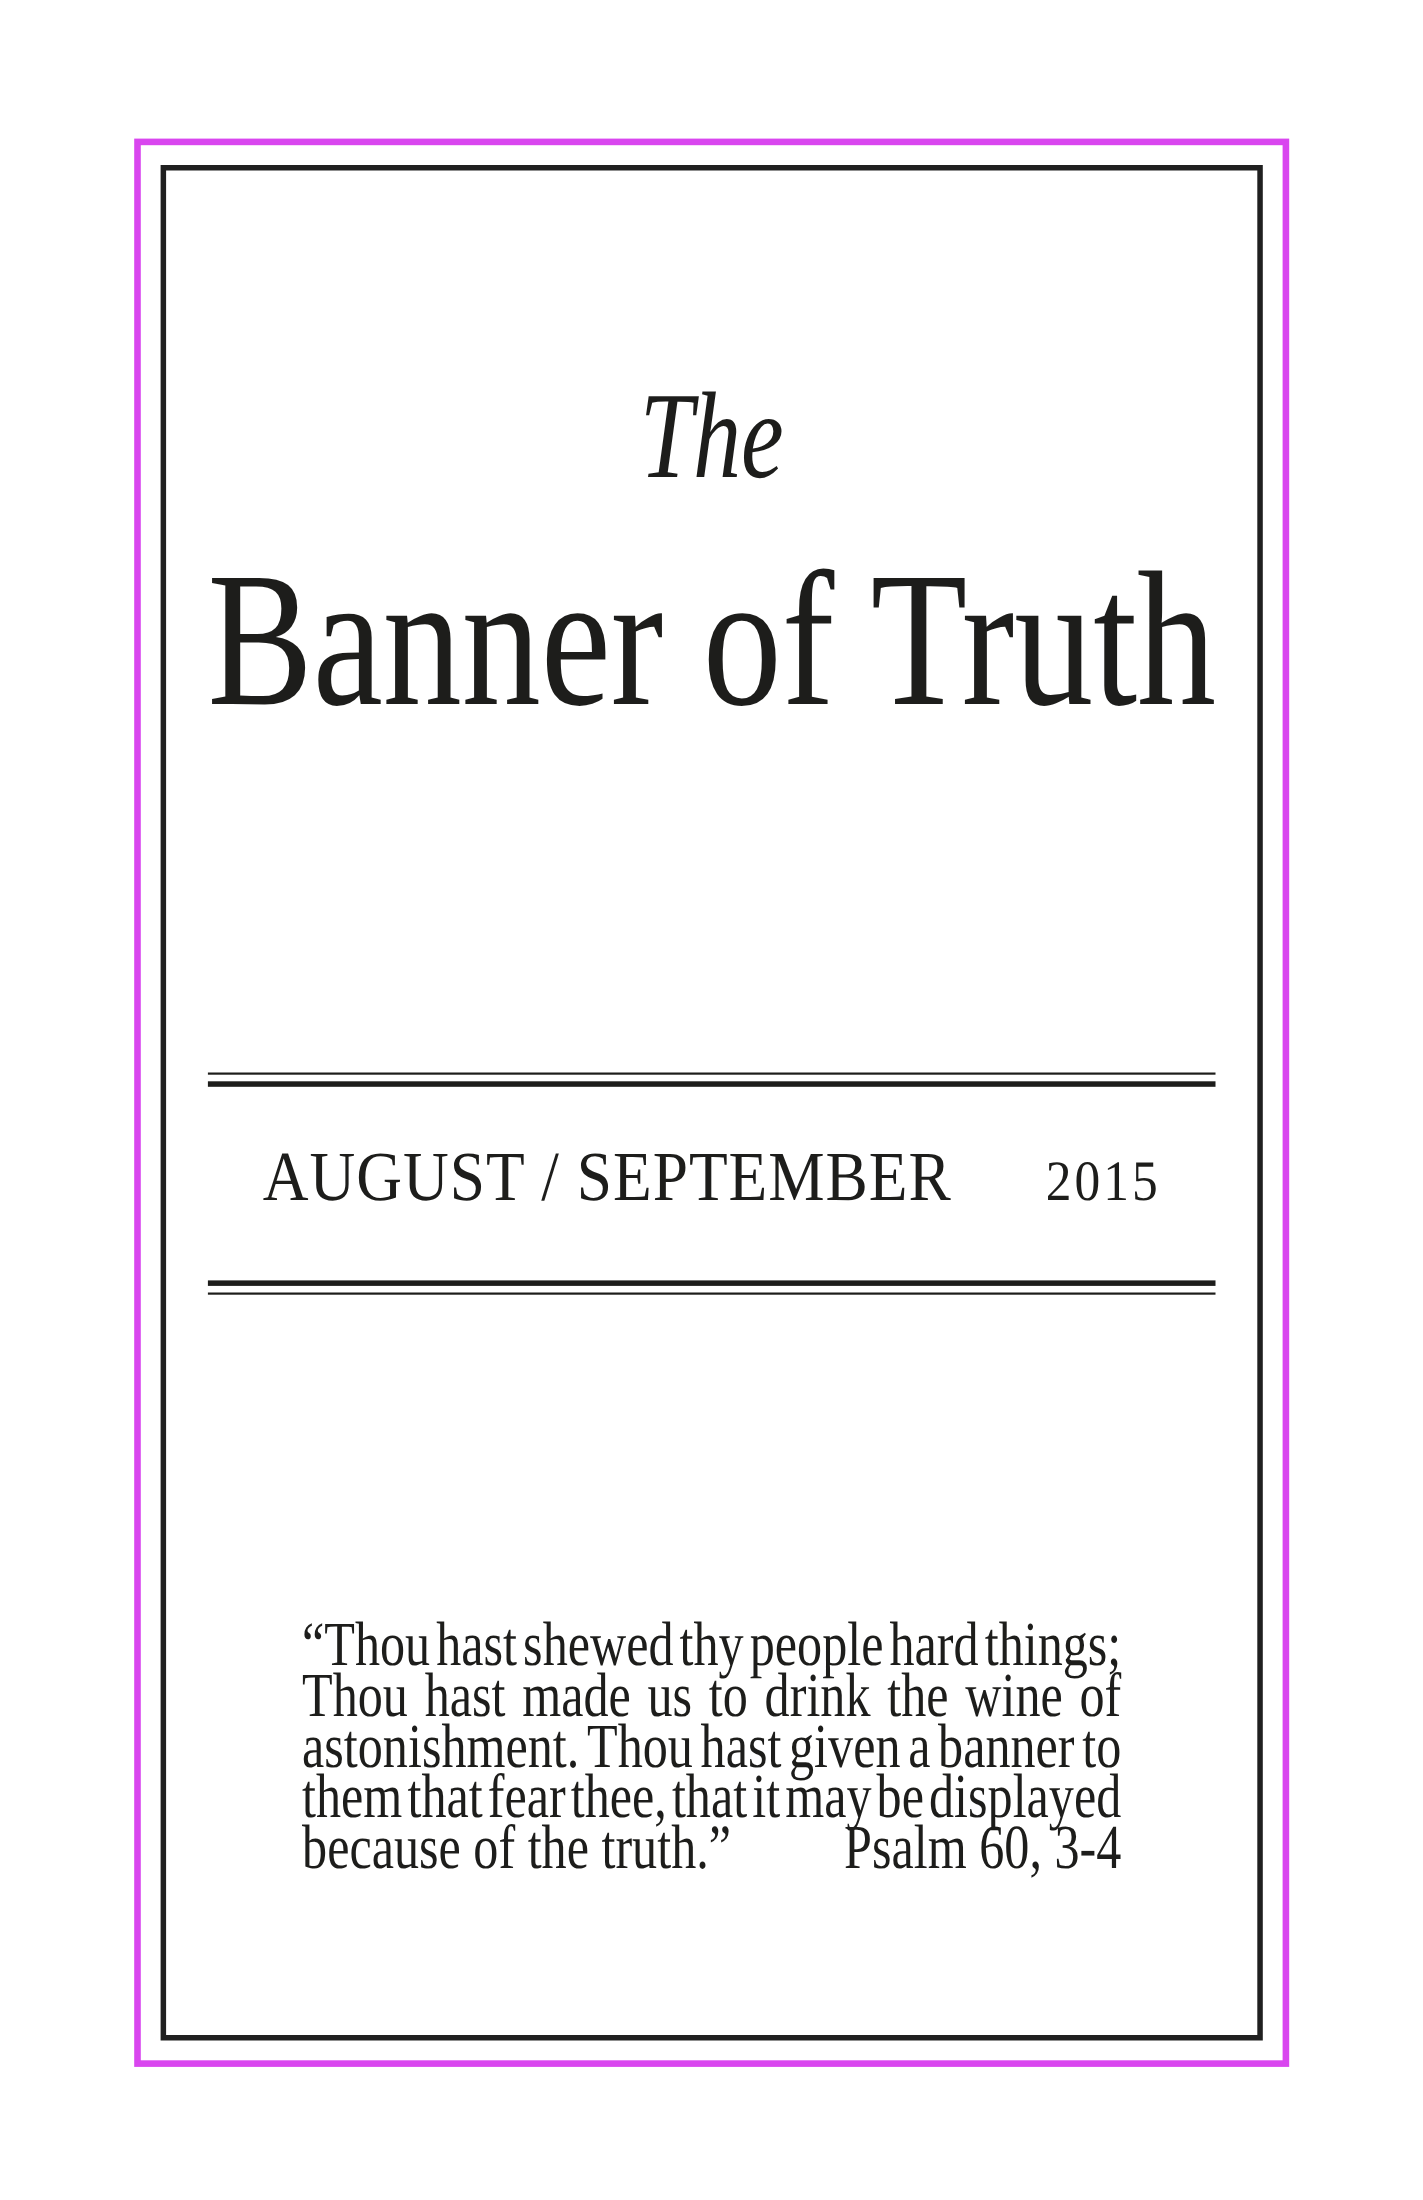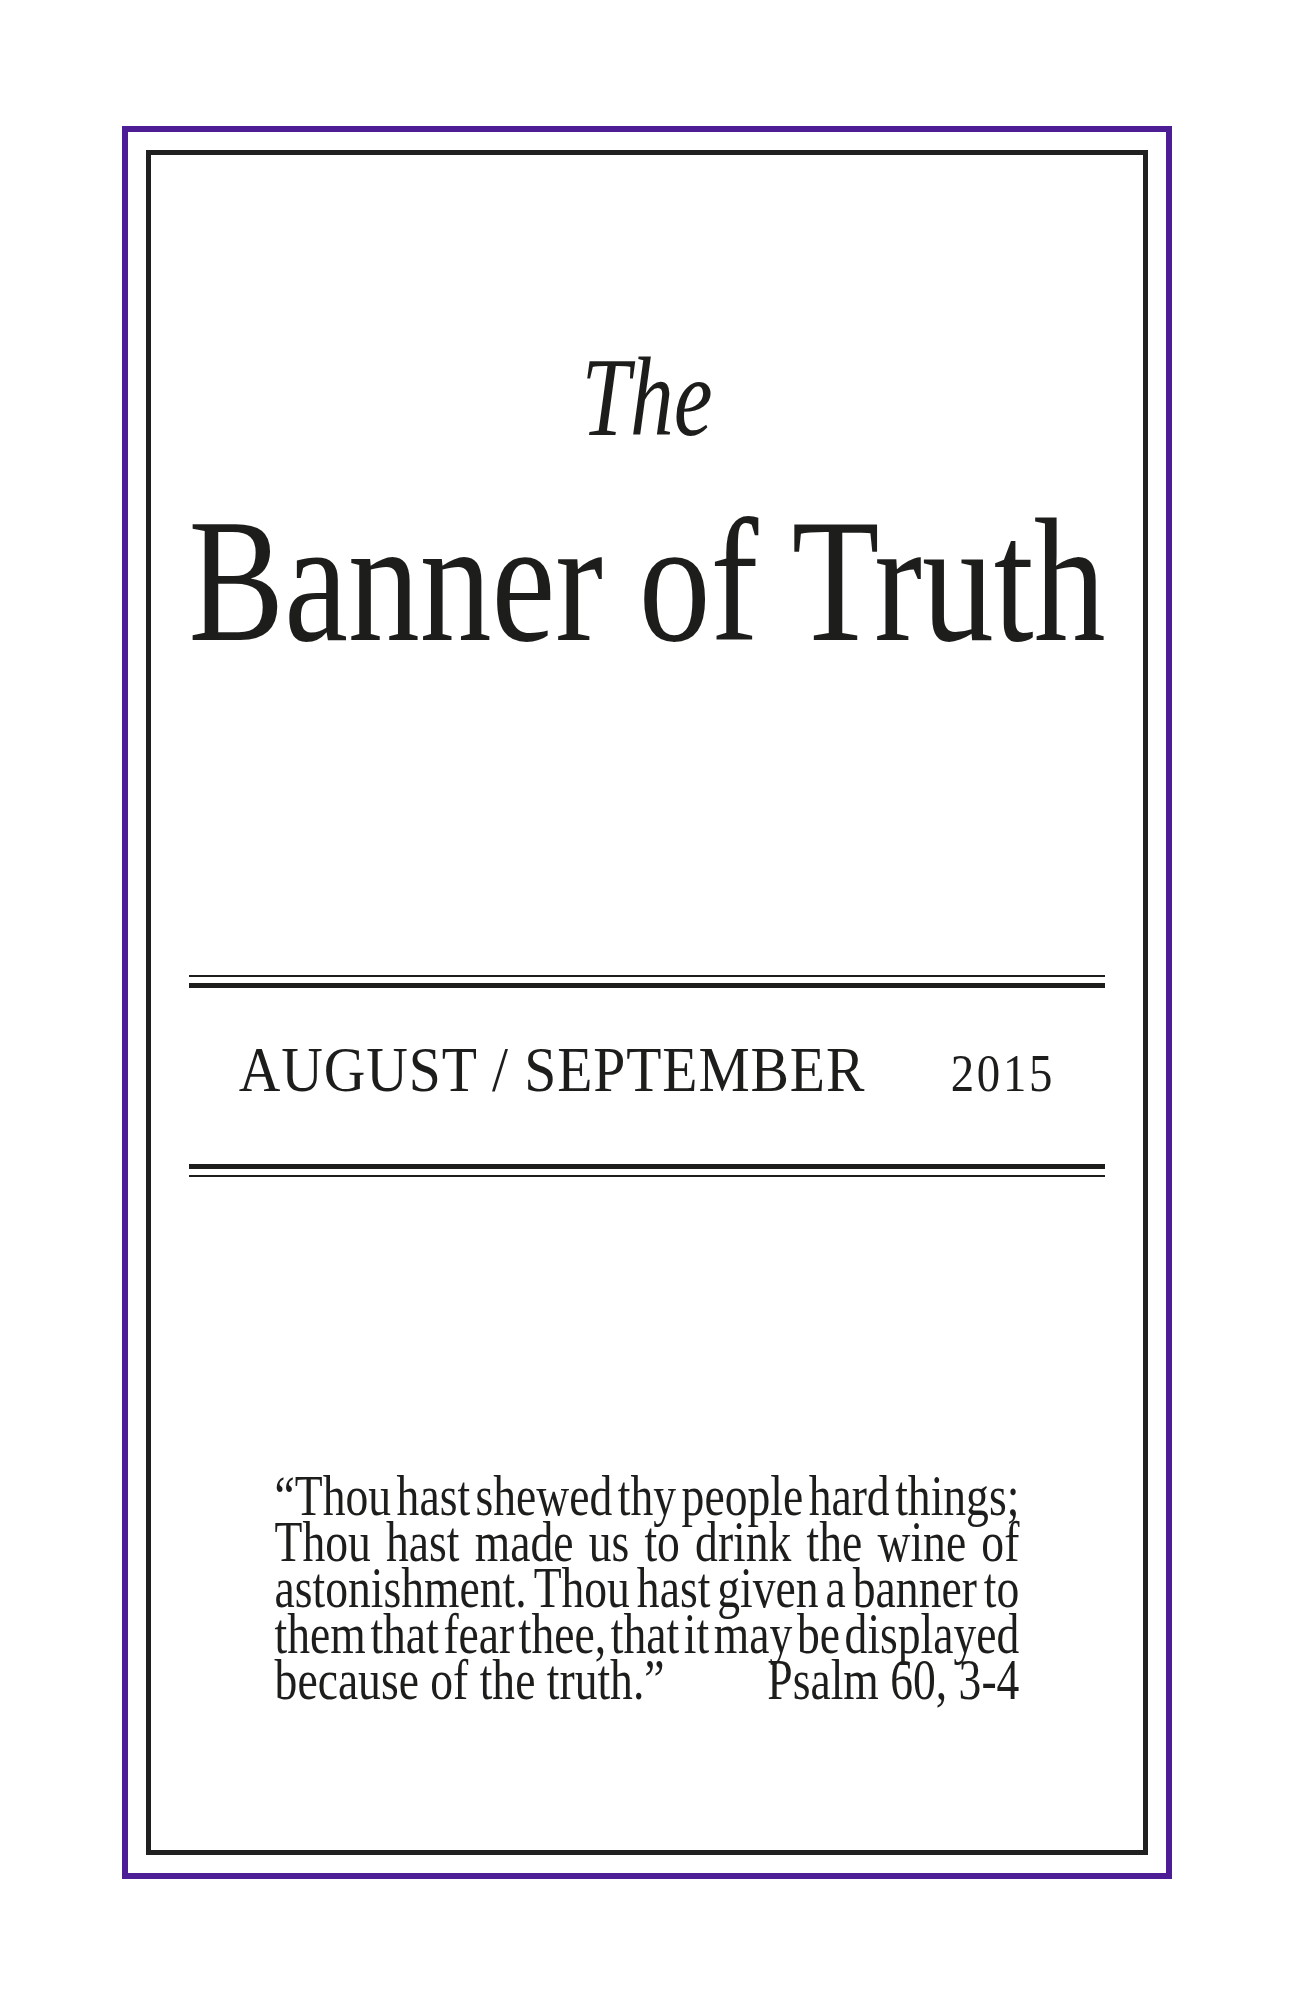--- a/index.html
+++ b/index.html
@@ -15,21 +15,21 @@
     font-family: "Liberation Serif", "DejaVu Serif", serif;
     color: #1d1d1b;
     overflow: hidden;
   }
   .frame-outer {
     position: absolute;
     left: 122px;
     top: 126px;
     width: 1050px;
     height: 1753px;
-    border: 6px solid #4c1d95;
+    border: 6px solid #d946ef;
     padding: 18px;
     box-sizing: border-box;
   }
   .frame-inner {
     position: relative;
     width: 100%;
     height: 100%;
     border: 5px solid #202020;
     box-sizing: border-box;
   }

